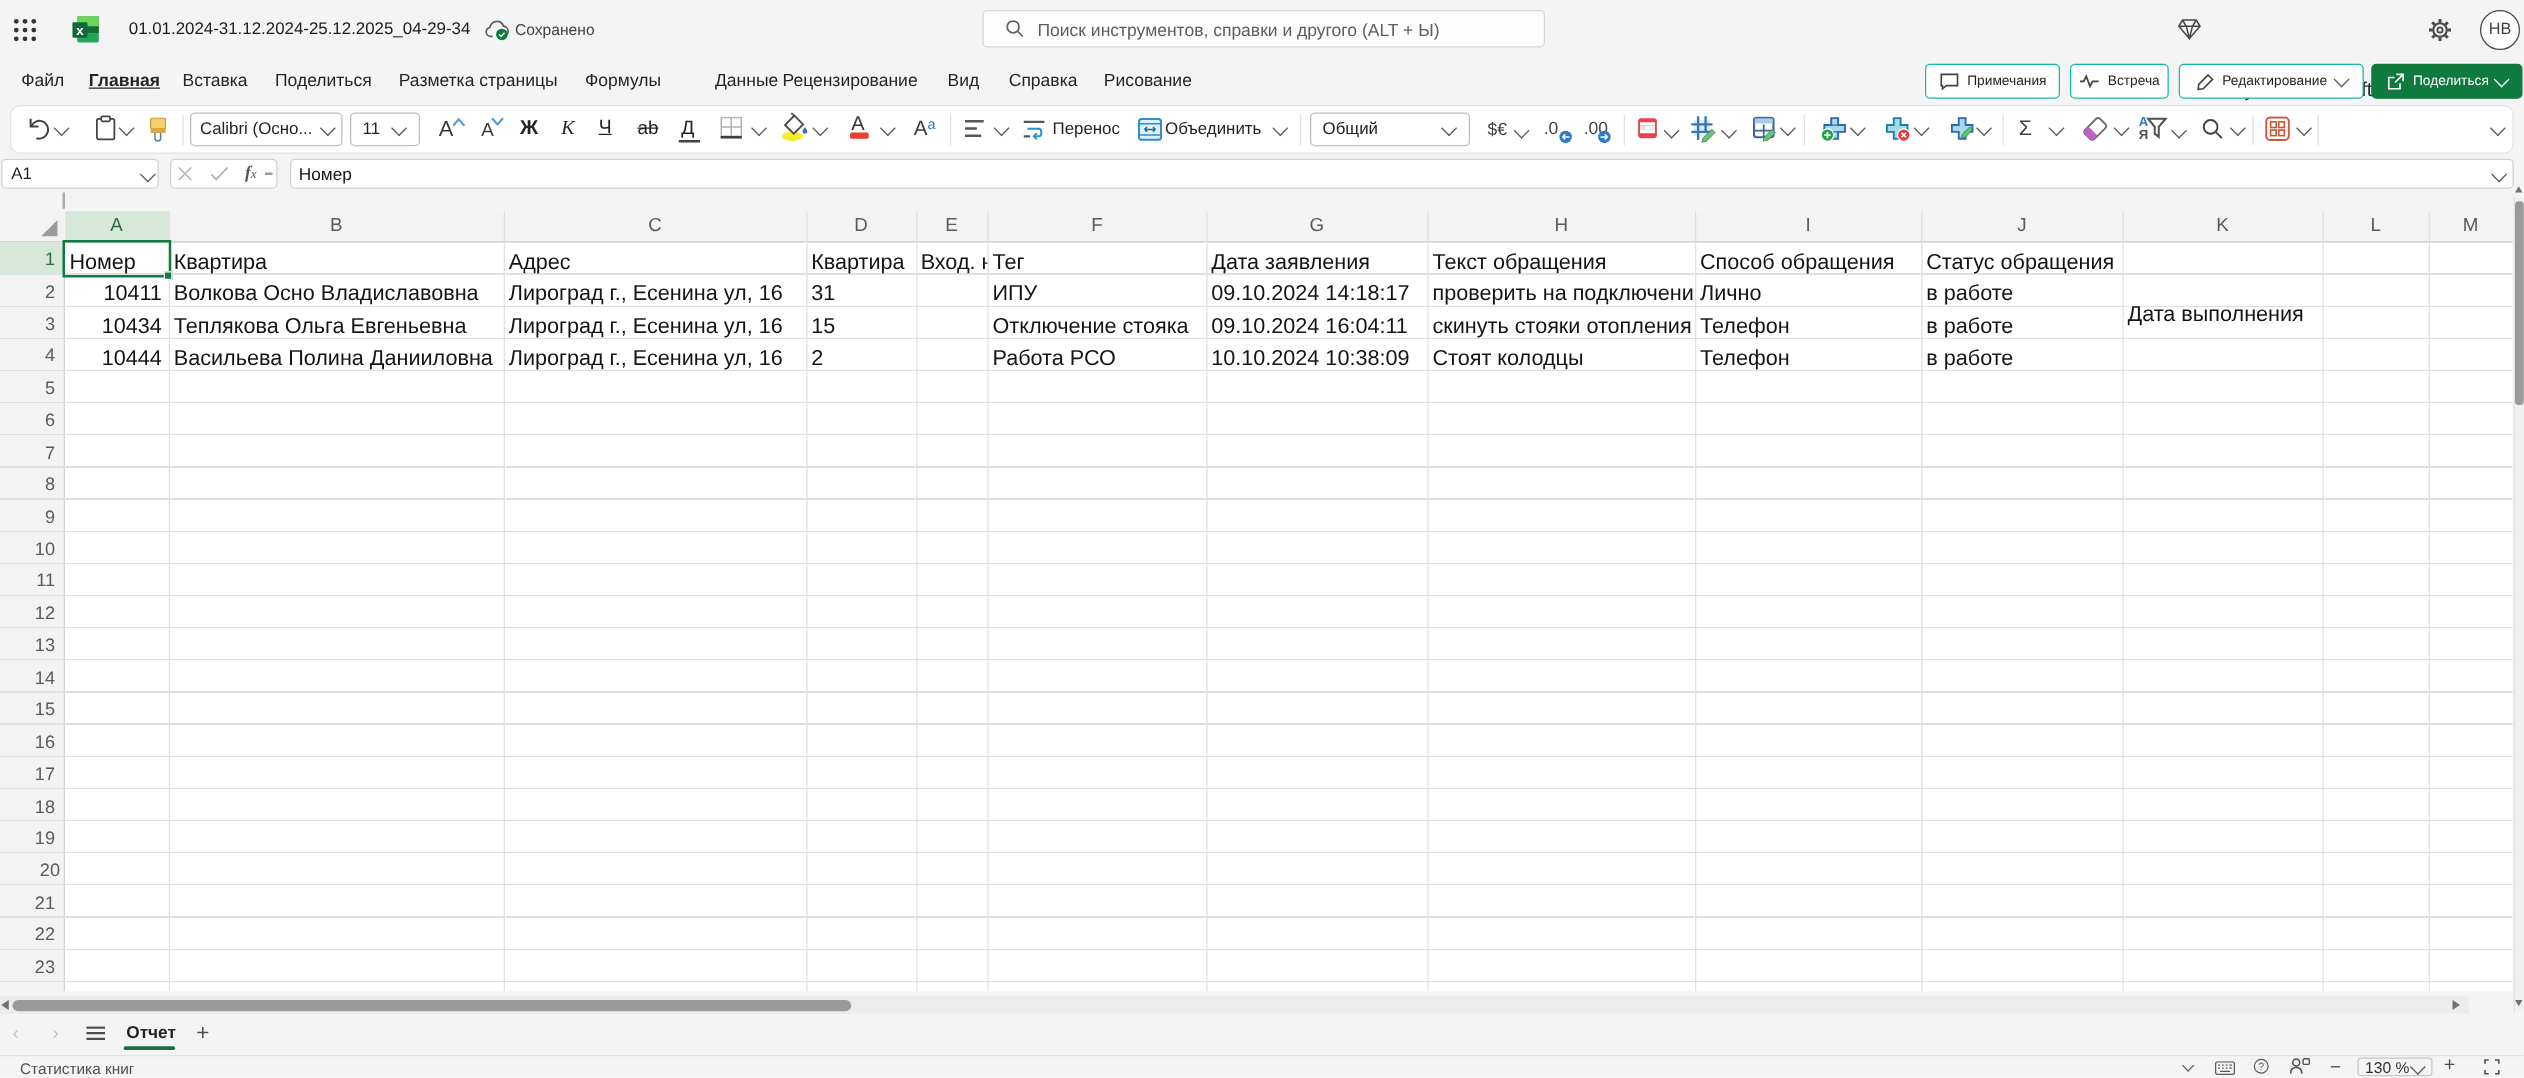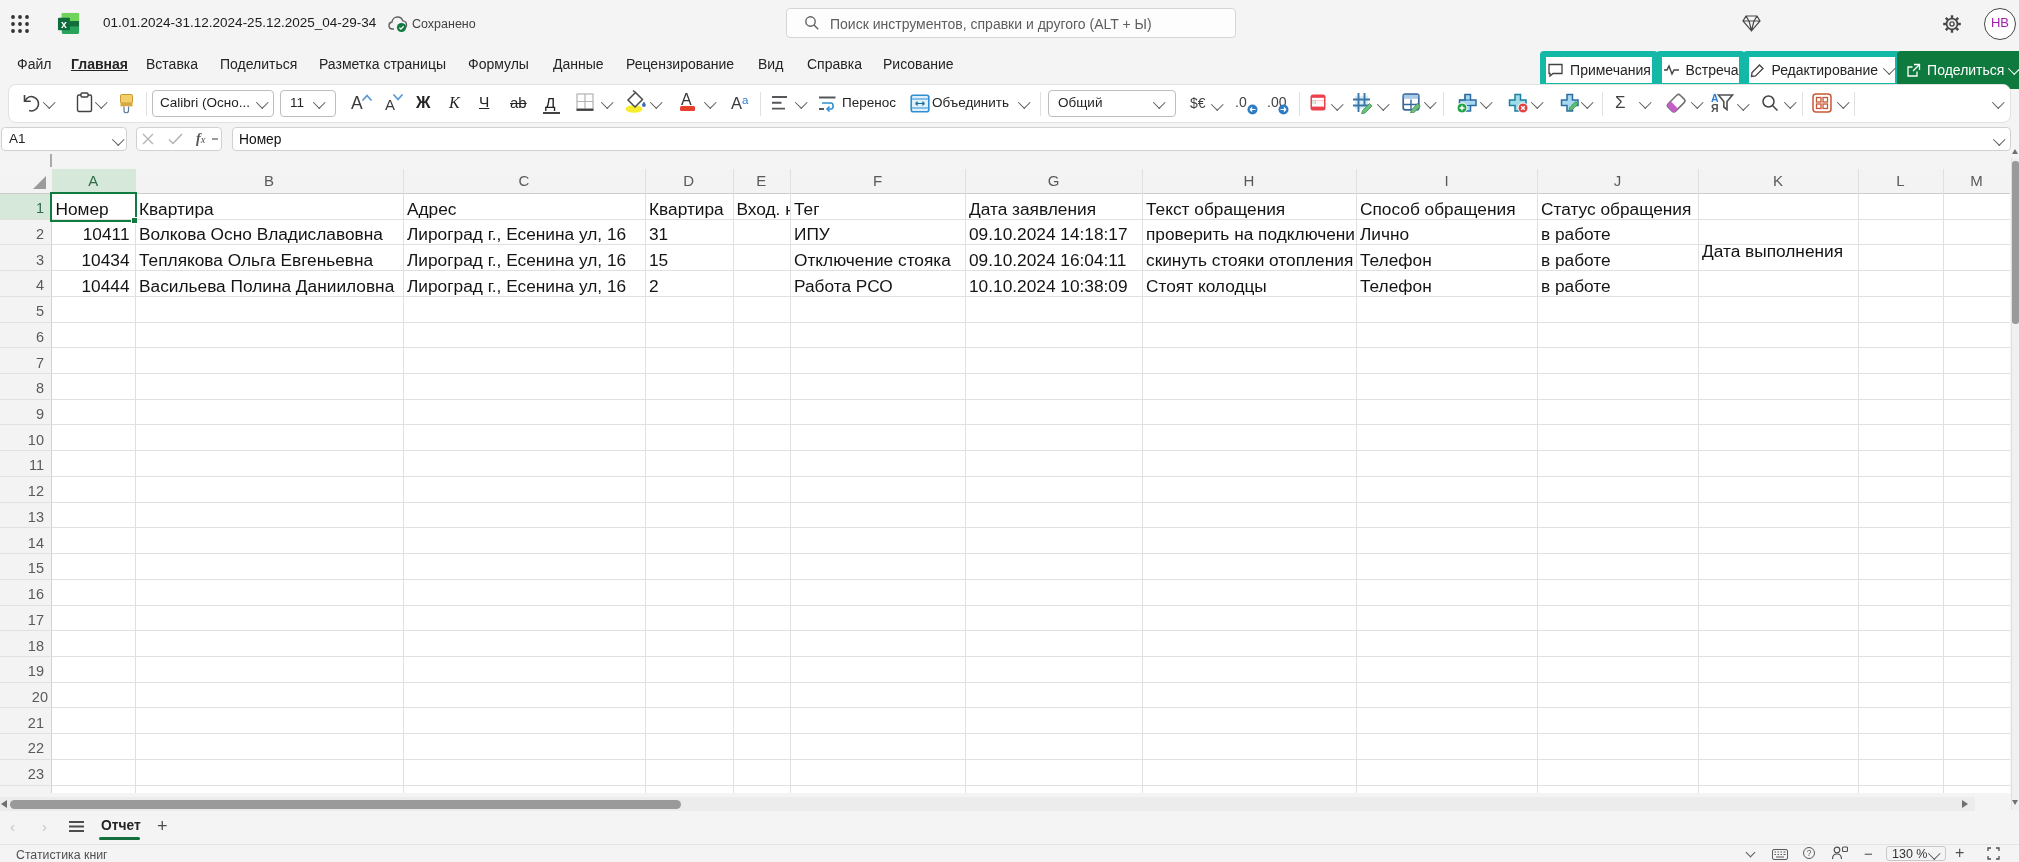--- a/index.html
+++ b/index.html
@@ -2,21 +2,21 @@
 <html><head><meta charset="utf-8">
 <style>
   html,body{margin:0;padding:0;}
   body{width:2019px;height:862px;overflow:hidden;font-family:"Liberation Sans",sans-serif;background:#f4f4f4;}
   #app{position:relative;width:2019px;height:862px;}
   .abs{position:absolute;}
   .chev{width:7.5px;height:7.5px;border-right:1.4px solid #5a5a5a;border-bottom:1.4px solid #5a5a5a;transform:rotate(45deg);transform-origin:center;}
   span.chev{display:inline-block;position:relative;top:-2px;}
   svg{display:block;}
   .menu-item{position:absolute;top:56px;font-size:14px;color:#242424;white-space:nowrap;}
-  .btn{position:absolute;border:6px solid #14b8a6;border-radius:4px;background:#fff;display:flex;align-items:center;justify-content:center;font-size:14px;color:#242424;white-space:nowrap;}
+  .btn{position:absolute;border:1px solid #14b8a6;border-radius:4px;background:#fff;display:flex;align-items:center;justify-content:center;font-size:11px;color:#242424;white-space:nowrap;}
   .sep{position:absolute;top:92px;height:24px;width:1px;background:#e0e0e0;}
   .cell{position:absolute;font-size:17.3px;color:#141414;white-space:nowrap;overflow:hidden;line-height:25.7px;padding-top:2.6px;box-sizing:border-box;height:25.7px;}
   .hcell{position:absolute;font-size:15px;color:#5a5a5a;text-align:center;line-height:23.5px;}
   .rnum{position:absolute;font-size:14.5px;color:#5a5a5a;text-align:right;line-height:25.7px;padding-top:2.2px;}
   .vline{position:absolute;width:1px;background:#e0e0e0;}
 </style></head>
 <body>
 <div id="app">
 
 <div class="abs" style="left:0;top:0;width:2019px;height:48px;background:#f4f4f4;"></div>
@@ -66,29 +66,29 @@
 <svg class="abs" style="left:1942px;top:14px" width="20" height="20" viewBox="0 0 20 20">
       <g stroke="#474747" fill="none">
         <circle cx="10" cy="10" r="5.4" stroke-width="1.7"></circle>
         <circle cx="10" cy="10" r="2.1" stroke-width="1.4"></circle>
         <g stroke-width="2.4">
           <path d="M10 1.2 V4 M10 16 V18.8 M1.2 10 H4 M16 10 H18.8 M3.8 3.8 L5.8 5.8 M14.2 14.2 L16.2 16.2 M16.2 3.8 L14.2 5.8 M5.8 14.2 L3.8 16.2"></path>
         </g>
       </g>
     </svg>
 <div class="abs" style="left:1984px;top:8px;width:32px;height:32px;border:1.8px solid #474747;border-radius:50%;box-sizing:border-box;background:#fff;"></div>
-<div class="abs" style="left:1984px;top:8px;width:32px;height:32px;line-height:30px;text-align:center;font-size:13px;color:#a21caf;">НВ</div>
+<div class="abs" style="left:1984px;top:8px;width:32px;height:32px;line-height:30px;text-align:center;font-size:13px;color:#404040;">НВ</div>
 
 <div class="menu-item" style="left:17px;">Файл</div>
 <div class="menu-item" style="left:71px;font-weight:bold;text-decoration:underline;">Главная</div>
 <div class="menu-item" style="left:146px;">Вставка</div>
 <div class="menu-item" style="left:220px;">Поделиться</div>
 <div class="menu-item" style="left:319px;">Разметка страницы</div>
 <div class="menu-item" style="left:468px;">Формулы</div>
-<div class="menu-item" style="left:553px;">Данные</div>
+<div class="menu-item" style="left:572px;">Данные</div>
 <div class="menu-item" style="left:626px;">Рецензирование</div>
 <div class="menu-item" style="left:758px;">Вид</div>
 <div class="menu-item" style="left:807px;">Справка</div>
 <div class="menu-item" style="left:883px;">Рисование</div>
 
 <div class="btn" style="left:1540px;top:51px;width:106px;height:26px;">
   <svg width="17" height="15" viewBox="0 0 17 15" style="margin-right:6px">
         <path d="M2 1.5 H15 V10.5 H6 L3 13 V10.5 H2 Z" fill="none" stroke="#424242" stroke-width="1.3"></path>
       </svg>Примечания</div>
 <div class="btn" style="left:1656px;top:51px;width:77px;height:26px;">

